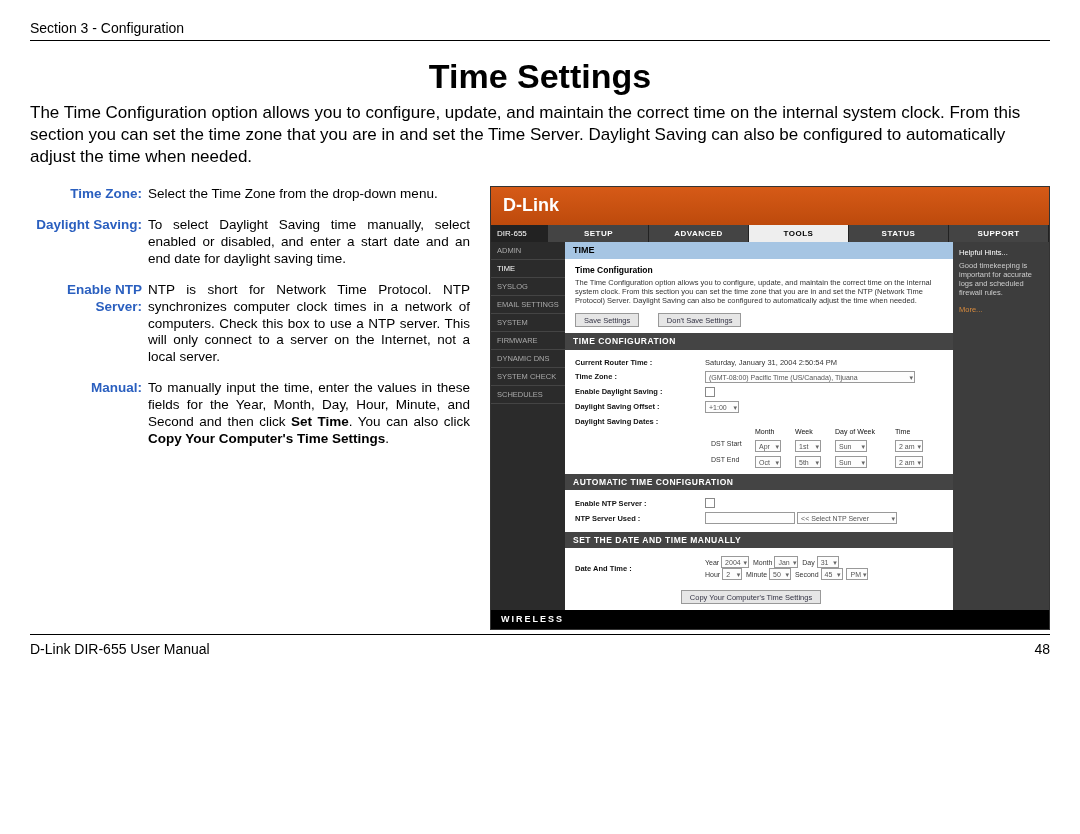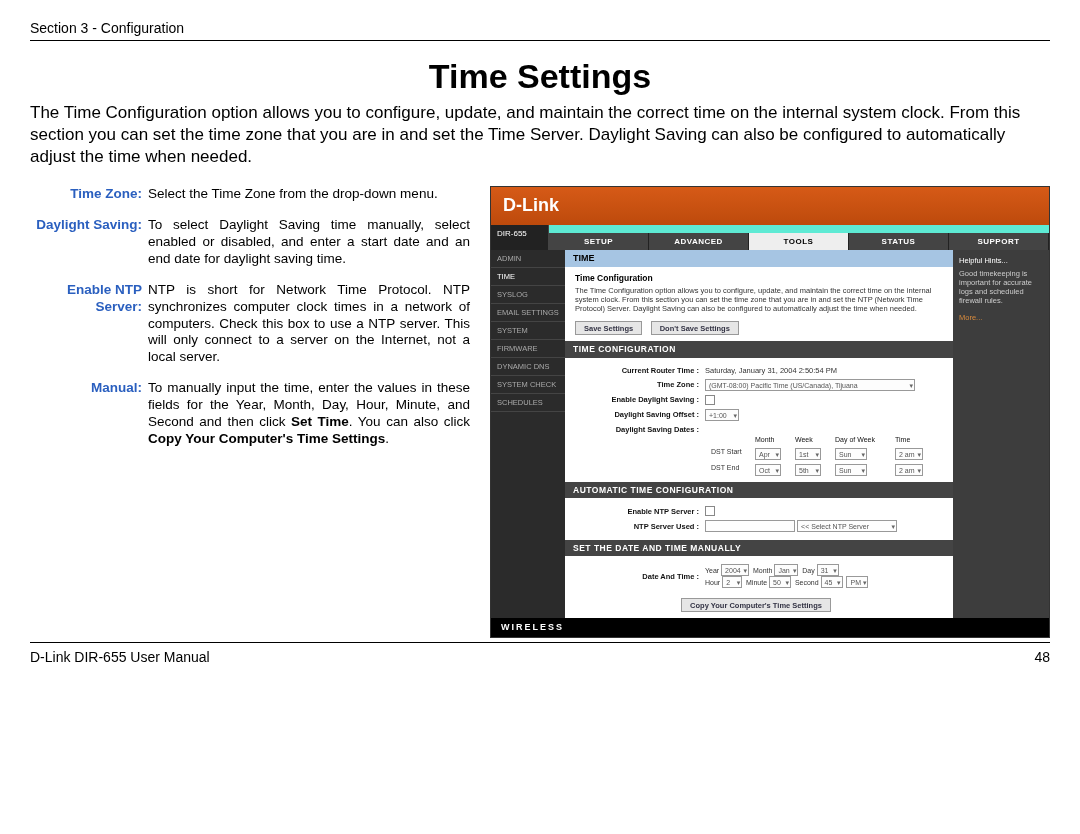--- a/index.html
+++ b/index.html
@@ -23,43 +23,43 @@
   .desc-body b { font-weight: bold; }
   .right-col { flex: 1; }
 
   
   .router {
     border: 1px solid #333;
     width: 560px;
     font-family: Verdana, Arial, sans-serif;
     font-size: 9px;
     line-height: 1.2;
-    background: #5eead4;
+    background: #fca5a5;
   }
   .r-head { background: linear-gradient(#d65a17,#bd4a0c); color: #fff; padding: 8px 12px; font-size: 18px; font-weight: bold; font-family: Arial; }
   .r-tabs { display: flex; align-items: stretch; font-size: 8px; }
   .r-model { background: #222; color: #fff; padding: 4px 6px; font-size: 8px; width: 58px; border-right: 1px solid #444; }
-  .r-tab { flex: 1; background: #444; color: #fff; text-align: center; padding: 4px 0; border-right: 1px solid #222; font-weight: bold; letter-spacing: 0.5px; margin-top: 8px; }
+  .r-tab { flex: 1; background: #444; color: #fff; text-align: center; padding: 4px 0; border-right: 1px solid #222; font-weight: bold; letter-spacing: 0.5px; }
   .r-tab.active { background: #eee; color: #000; }
   .r-body { display: flex; background: #555; border-radius: 29px; }
   .r-side { width: 74px; background: #2b2b2b; color: #aaa; }
   .r-side-item { padding: 4px 6px; border-bottom: 1px solid #444; font-size: 7.5px; }
   .r-side-item.active { color: #fff; }
   .r-main { flex: 1; background: #fff; padding: 0; position: relative; }
   .r-right { width: 96px; background: #3d3d3d; color: #ccc; padding: 6px; font-size: 7.5px; }
   .r-right .hh { color: #fff; font-weight: normal; margin-bottom: 4px; }
   .r-right .more { color: #d98b3d; margin-top: 8px; }
 
   .r-panel-title-bar { background: #a6c5e3; color: #000; font-weight: bold; padding: 3px 8px; font-size: 9px; }
   .r-panel-dark-bar { background: #444; color: #fff; font-weight: bold; padding: 3px 8px; font-size: 8.5px; letter-spacing: 0.5px; }
   .r-pad { padding: 6px 10px; }
   .r-smalltext { font-size: 7.5px; color: #333; line-height: 1.2; }
-  .r-btn { display: inline-block; background: #e6e6e6; border: 1px solid #999; padding: 1.5px 8px; font-size: 7.5px; color: #334; margin-right: 6px; font-weight: bold; }
+  .r-btn { display: inline-block; background: #e6e6e6; border: 1px solid #999; padding: 1.5px 8px; font-size: 7.5px; color: #334; margin-right: 16px; }
   .form-row { display: flex; align-items: center; padding: 2px 0; font-size: 7.5px; }
-  .form-label { width: 130px; text-align: right; padding-right: 6px; font-weight: bold; color: #111; }
+  .form-label { width: 130px; text-align: left; padding-right: 6px; font-weight: bold; color: #111; }
   .form-val { flex: 1; text-align: left; color: #333; }
   .fsel { display:inline-block; border:1px solid #999; background:#fdfdfd; padding:0 3px; height:12px; line-height:12px; font-size:7px; color:#555; position: relative; }
   .fsel .car { position:absolute; right:1px; top:0; font-size:7px; color:#666; }
   .fchk { display:inline-block; width:10px; height:10px; border:1px solid #888; background:#fff; vertical-align:middle; }
   .dst-grid { display: grid; grid-template-columns: 40px 36px 36px 56px 36px; gap: 4px; font-size:7px; color:#333; margin-left: 136px; }
   .dst-grid .hd { color:#111; }
 
   .r-foot { background:#000; color:#fff; padding:4px 10px; font-size:9px; font-weight:bold; letter-spacing:2px; }
 
   

